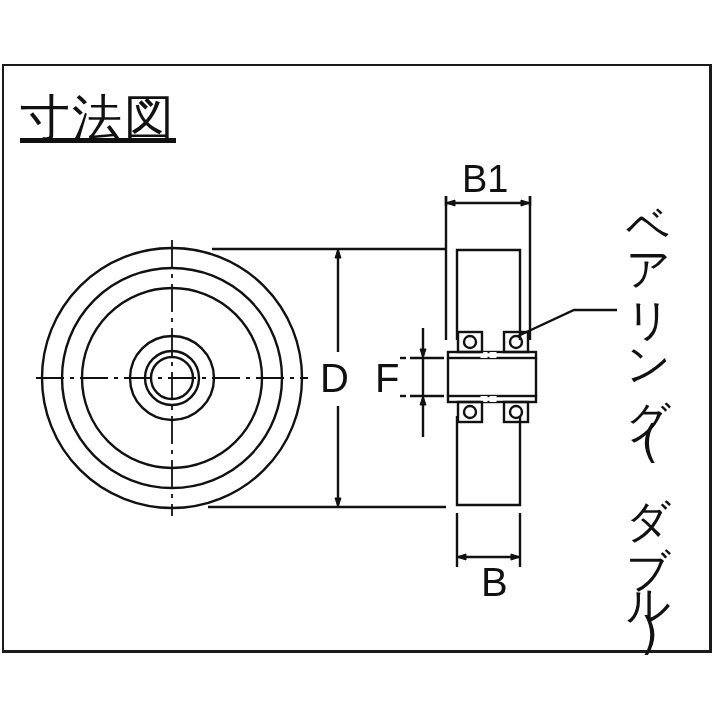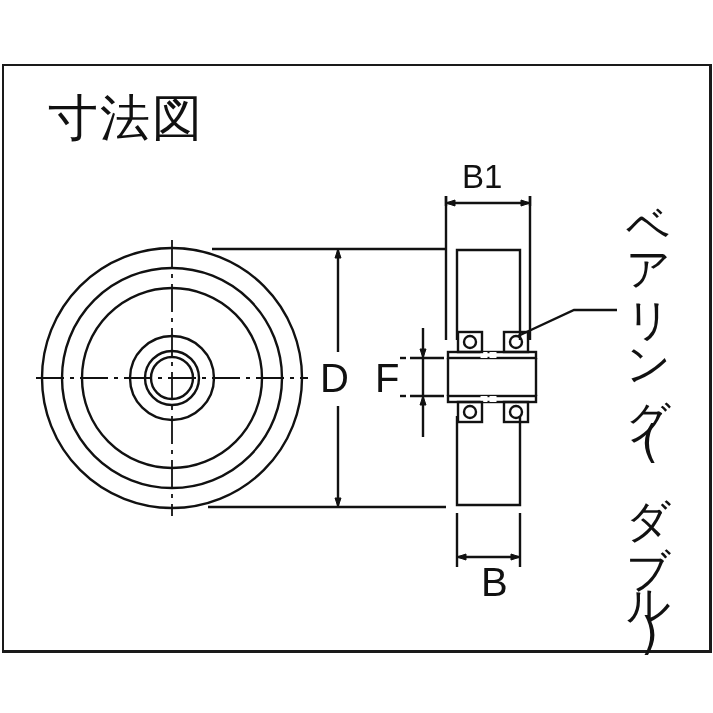--- a/index.html
+++ b/index.html
@@ -1,24 +1,24 @@
 <!DOCTYPE html>
 <html><head>
 <meta charset="utf-8">
 <style>
   html, body { margin: 0; padding: 0; background: #ffffff; }
   body { width: 713px; height: 713px; position: relative; overflow: hidden;
          font-family: "DejaVu Sans", "Liberation Sans", sans-serif; }
   .frame { position: absolute; left: 2px; top: 64px; width: 705px; height: 584px;
            border: 2px solid #1a1a1a; border-right-width: 3px; border-bottom-width: 3px; box-sizing: content-box; }
-  .title { position: absolute; left: 48px; top: 88px; font-size: 50px; line-height: 60px;
-           color: #111; letter-spacing: 2px; }
+  .title { position: absolute; left: 20px; top: 88px; font-size: 50px; line-height: 60px;
+           color: #111; letter-spacing: 2px; text-decoration: underline; }
   svg.drawing { position: absolute; left: 0; top: 0; }
   .lbl { position: absolute; color: #111; font-family: "Liberation Sans", "DejaVu Sans", sans-serif; }
-  .lbl-b1 { left: 462px; top: 158px; font-size: 33px; }
+  .lbl-b1 { left: 462px; top: 158px; font-size: 38px; }
   .lbl-d  { left: 320px; top: 356px; font-size: 40px; }
   .lbl-f  { left: 375px; top: 356px; font-size: 40px; }
   .lbl-b  { left: 481px; top: 560px; font-size: 40px; }
   .bearing-label { position: absolute; left: 618px; top: 176px; width: 56px;
                    font-size: 44px; line-height: 50px; color: #111;
                    writing-mode: vertical-rl; text-orientation: upright; letter-spacing: -2px; }
 </style>
 </head>
 <body>
 

